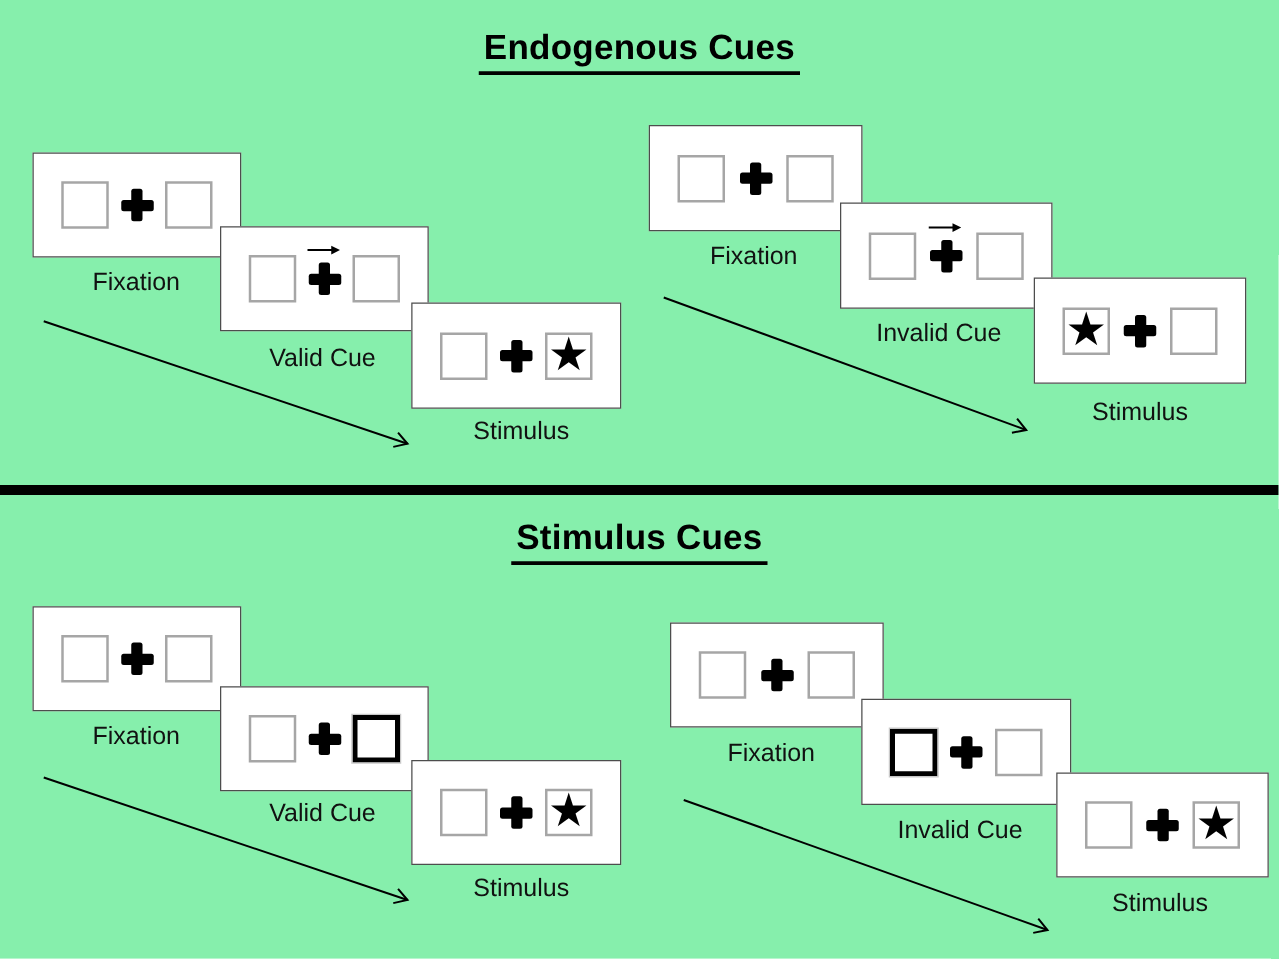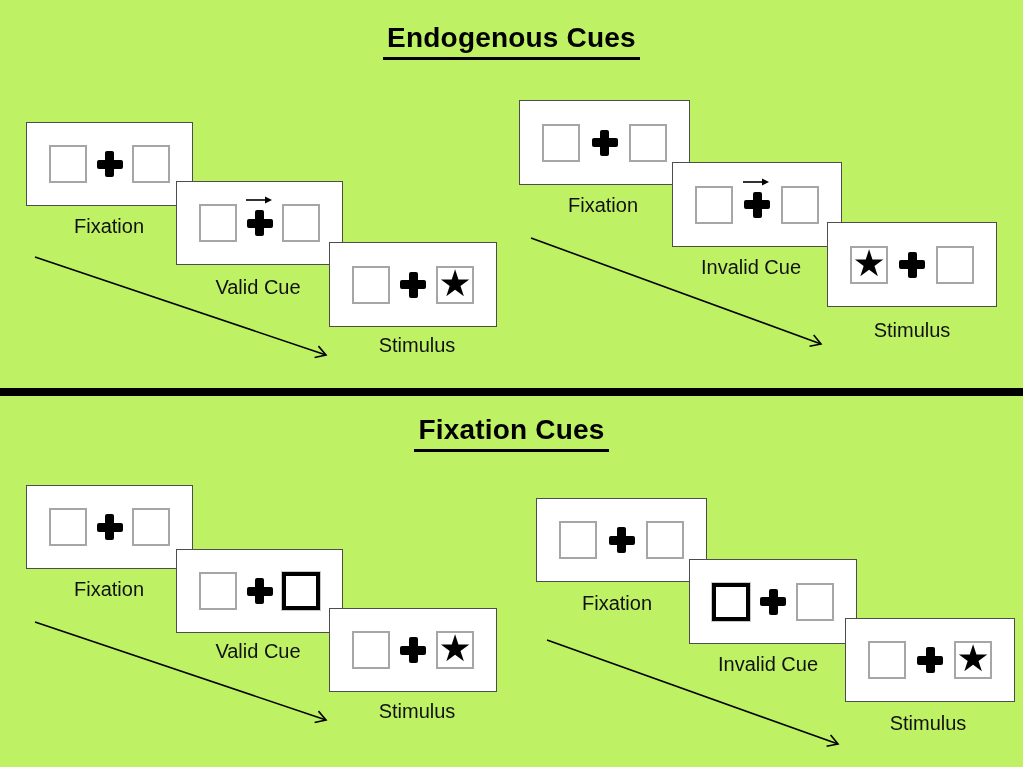--- a/index.html
+++ b/index.html
@@ -1,19 +1,19 @@
 <!DOCTYPE html>
 <html><head>
 <meta charset="utf-8">
 <style>
   html,body{margin:0;padding:0;background:#fff;}
   #stage{
     position:relative;
     width:1023px;height:767px;
-    background:#bef264;
+    background:#86efac;
     font-family:"Liberation Sans","DejaVu Sans",sans-serif;
     overflow:hidden;
   }
   .title-wrap{position:absolute;left:0;width:1023px;text-align:center;}
   .title{
     display:inline-block;
     font-size:28px;font-weight:bold;color:#000;
     border-bottom:3px solid #000;
     padding:0 4px 3px 4px;
     letter-spacing:0.2px;
@@ -142,21 +142,21 @@
     <div class="center-sym">
         <div class="plus"></div>
       </div>
     <div class="sq"></div>
   </div>
   <div class="plabel" style="left:832px;top:319px">Stimulus</div>
 
   <div id="divider"></div>
 
   <div class="title-wrap" style="top:414px">
-    <span class="title">Fixation Cues</span>
+    <span class="title">Stimulus Cues</span>
   </div>
 
   <div class="panel" style="left:26px;top:485px;width:167px;height:84px">
     <div class="sq"></div>
     <div class="center-sym">
         <div class="plus"></div>
       </div>
     <div class="sq"></div>
   </div>
   <div class="plabel" style="left:29px;top:578px">Fixation</div>

